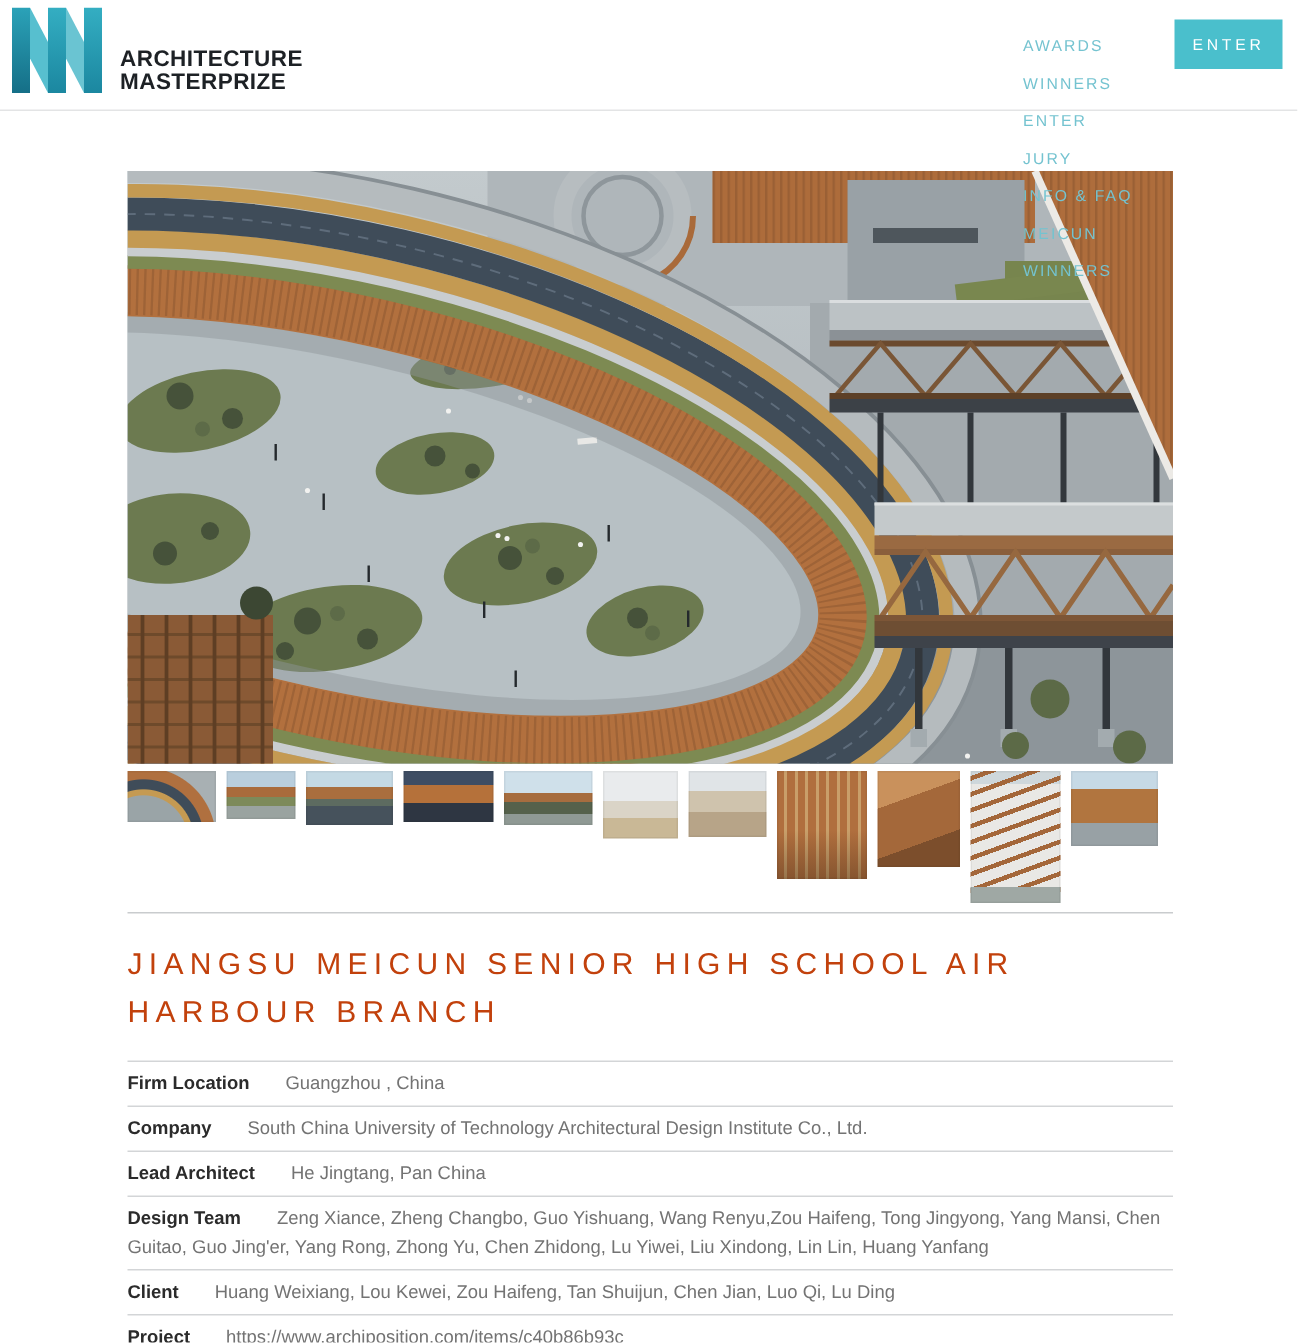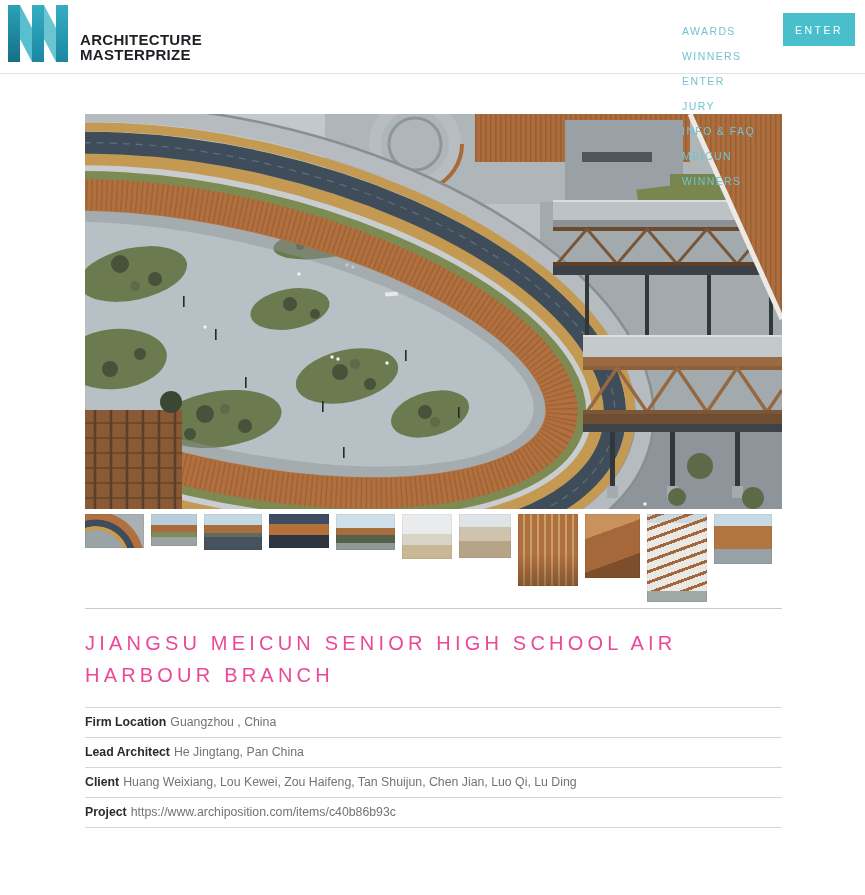--- a/index.html
+++ b/index.html
@@ -29,26 +29,26 @@
   .t5{width:59px;height:36px;background:linear-gradient(#cfe0ea 0 40%,#a66d3f 40% 57%,#55614b 57% 80%,#8f9994 80%);}
   .t6{width:50px;height:45px;background:linear-gradient(#e9ebed 0 45%,#dad4c7 45% 70%,#c9b896 70%);}
   .t7{width:52px;height:44px;background:linear-gradient(#e0e4e7 0 30%,#cfc3ad 30% 62%,#b7a488 62%);}
   .t8{width:60px;height:72px;background:linear-gradient(rgba(0,0,0,0) 55%,rgba(55,35,20,.35)),repeating-linear-gradient(90deg,#b06f3e 0 5px,#c99f6a 5px 7px);}
   .t9{width:55px;height:64px;background:linear-gradient(160deg,#c9915c 0 30%,#a4683a 30% 70%,#7c4e2c 70%);}
   .t10{width:60px;height:88px;background:linear-gradient(to top,#9fa8a4 0 12%,rgba(0,0,0,0) 12%),repeating-linear-gradient(-20deg,rgba(0,0,0,0) 0 7px,#a4673a 7px 10px),linear-gradient(#ced7db 0 10%,#e9e8e5 10% 88%,#dfe2e0 88%);}
   .t11{width:58px;height:50px;background:linear-gradient(#c6d9e5 0 24%,#b1753f 24% 70%,#98a1a5 70%);}
 
   .divider{border:none;border-top:1px solid #c9ccce;margin:6px 0 0 0;}
 
-  .title{margin:18px 0 0 0;font-size:20px;font-weight:400;letter-spacing:4.2px;line-height:1.6;color:#ec4899;}
+  .title{margin:18px 0 0 0;font-size:20px;font-weight:400;letter-spacing:4.2px;line-height:1.6;color:#c2410c;}
 
   .details{margin-top:16px;}
   .drow{border-top:1px solid #d3d5d7;padding:5px 0;font-size:12.3px;line-height:1.55;color:#8f8f8f;}
   .drow:last-child{border-bottom:1px solid #d3d5d7;}
-  .dl{font-weight:700;color:#2b2b2b;margin-right:4px;}
+  .dl{font-weight:700;color:#2b2b2b;margin-right:24px;}
   .dv{color:#737373;}
   .dv.link{cursor:pointer;}
 </style>
 </head>
 <body>
 
 <header class="hdr">
   <a class="brand">
     <svg width="64" height="57" viewBox="0 0 64 57">
       <defs>
@@ -262,23 +262,29 @@
 
   <hr class="divider">
 
   <h1 class="title">JIANGSU MEICUN SENIOR HIGH SCHOOL AIR HARBOUR BRANCH</h1>
 
   <section class="details">
     <div class="drow">
       <span class="dl">Firm Location</span><span class="dv">Guangzhou , China</span>
     </div>
     <div class="drow">
+      <span class="dl">Company</span><span class="dv">South China University of Technology Architectural Design Institute Co., Ltd.</span>
+    </div>
+    <div class="drow">
       <span class="dl">Lead Architect</span><span class="dv">He Jingtang, Pan China</span>
     </div>
     <div class="drow">
+      <span class="dl">Design Team</span><span class="dv">Zeng Xiance, Zheng Changbo, Guo Yishuang, Wang Renyu,Zou Haifeng, Tong Jingyong, Yang Mansi, Chen Guitao, Guo Jing'er, Yang Rong, Zhong Yu, Chen Zhidong, Lu Yiwei, Liu Xindong, Lin Lin, Huang Yanfang</span>
+    </div>
+    <div class="drow">
       <span class="dl">Client</span><span class="dv">Huang Weixiang, Lou Kewei, Zou Haifeng, Tan Shuijun, Chen Jian, Luo Qi, Lu Ding</span>
     </div>
     <div class="drow">
       <span class="dl">Project</span><span class="dv link">https://www.archiposition.com/items/c40b86b93c</span>
     </div>
 
   </section>
 
 </main>
 

